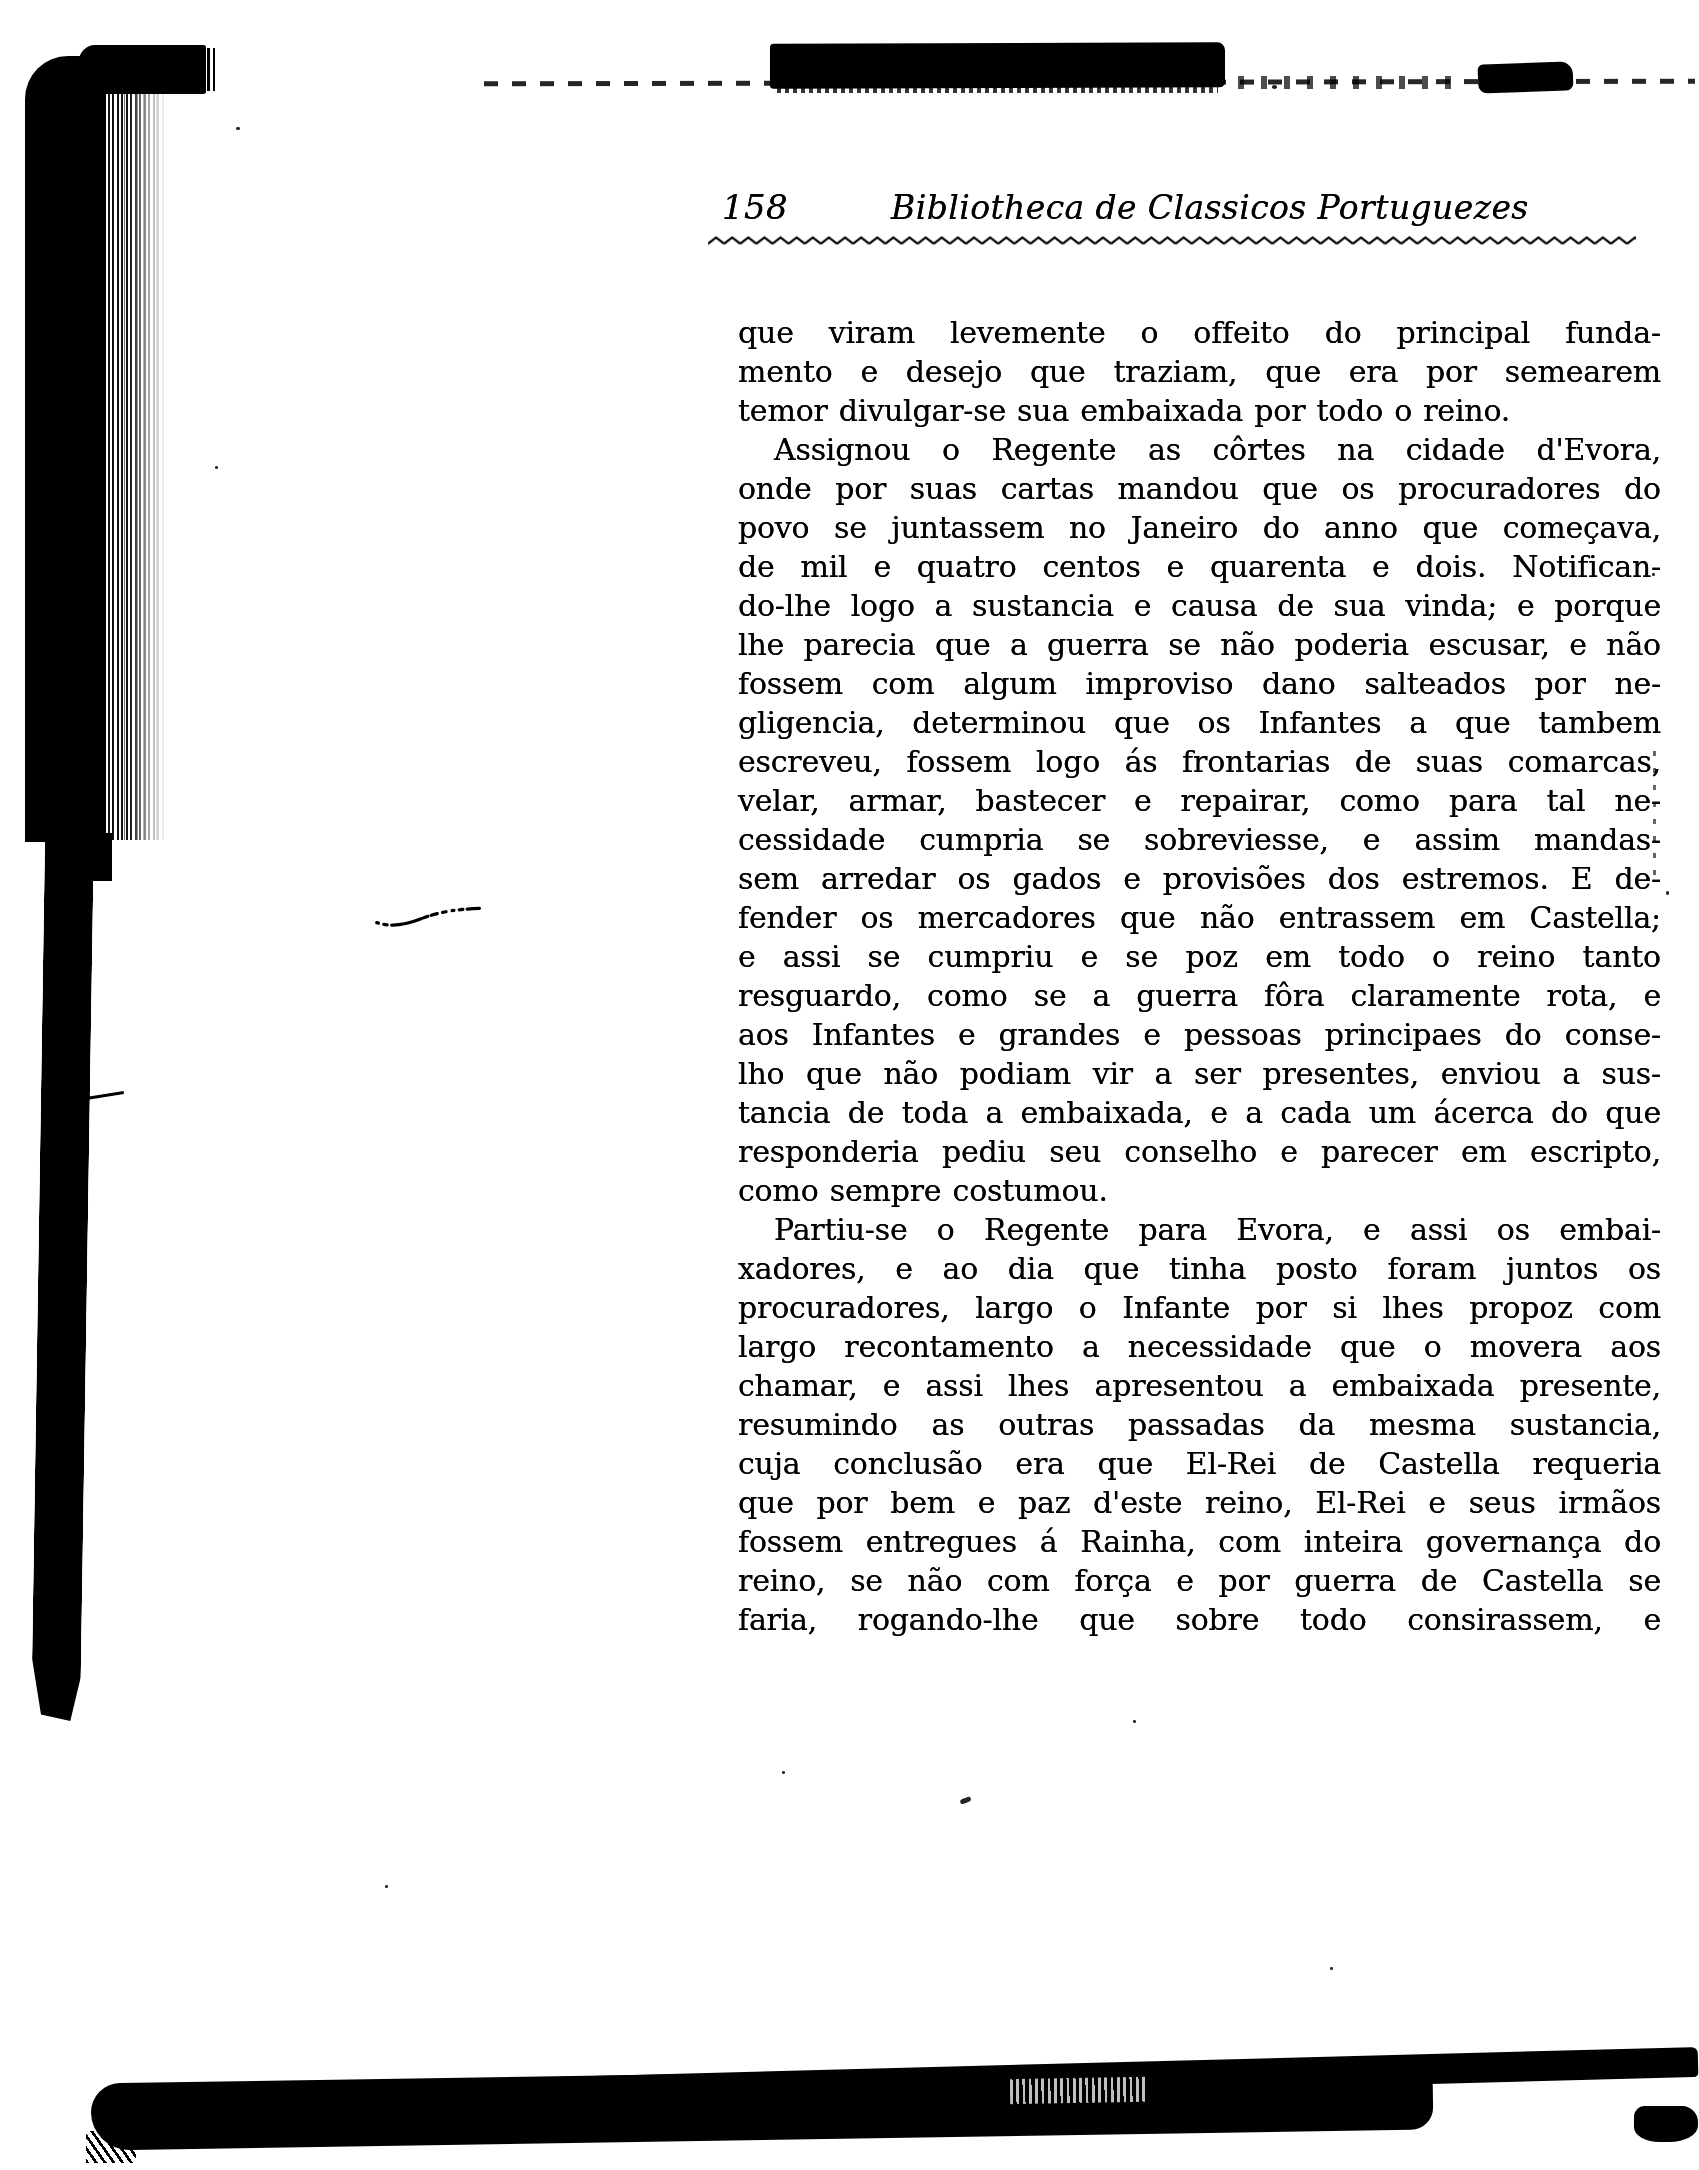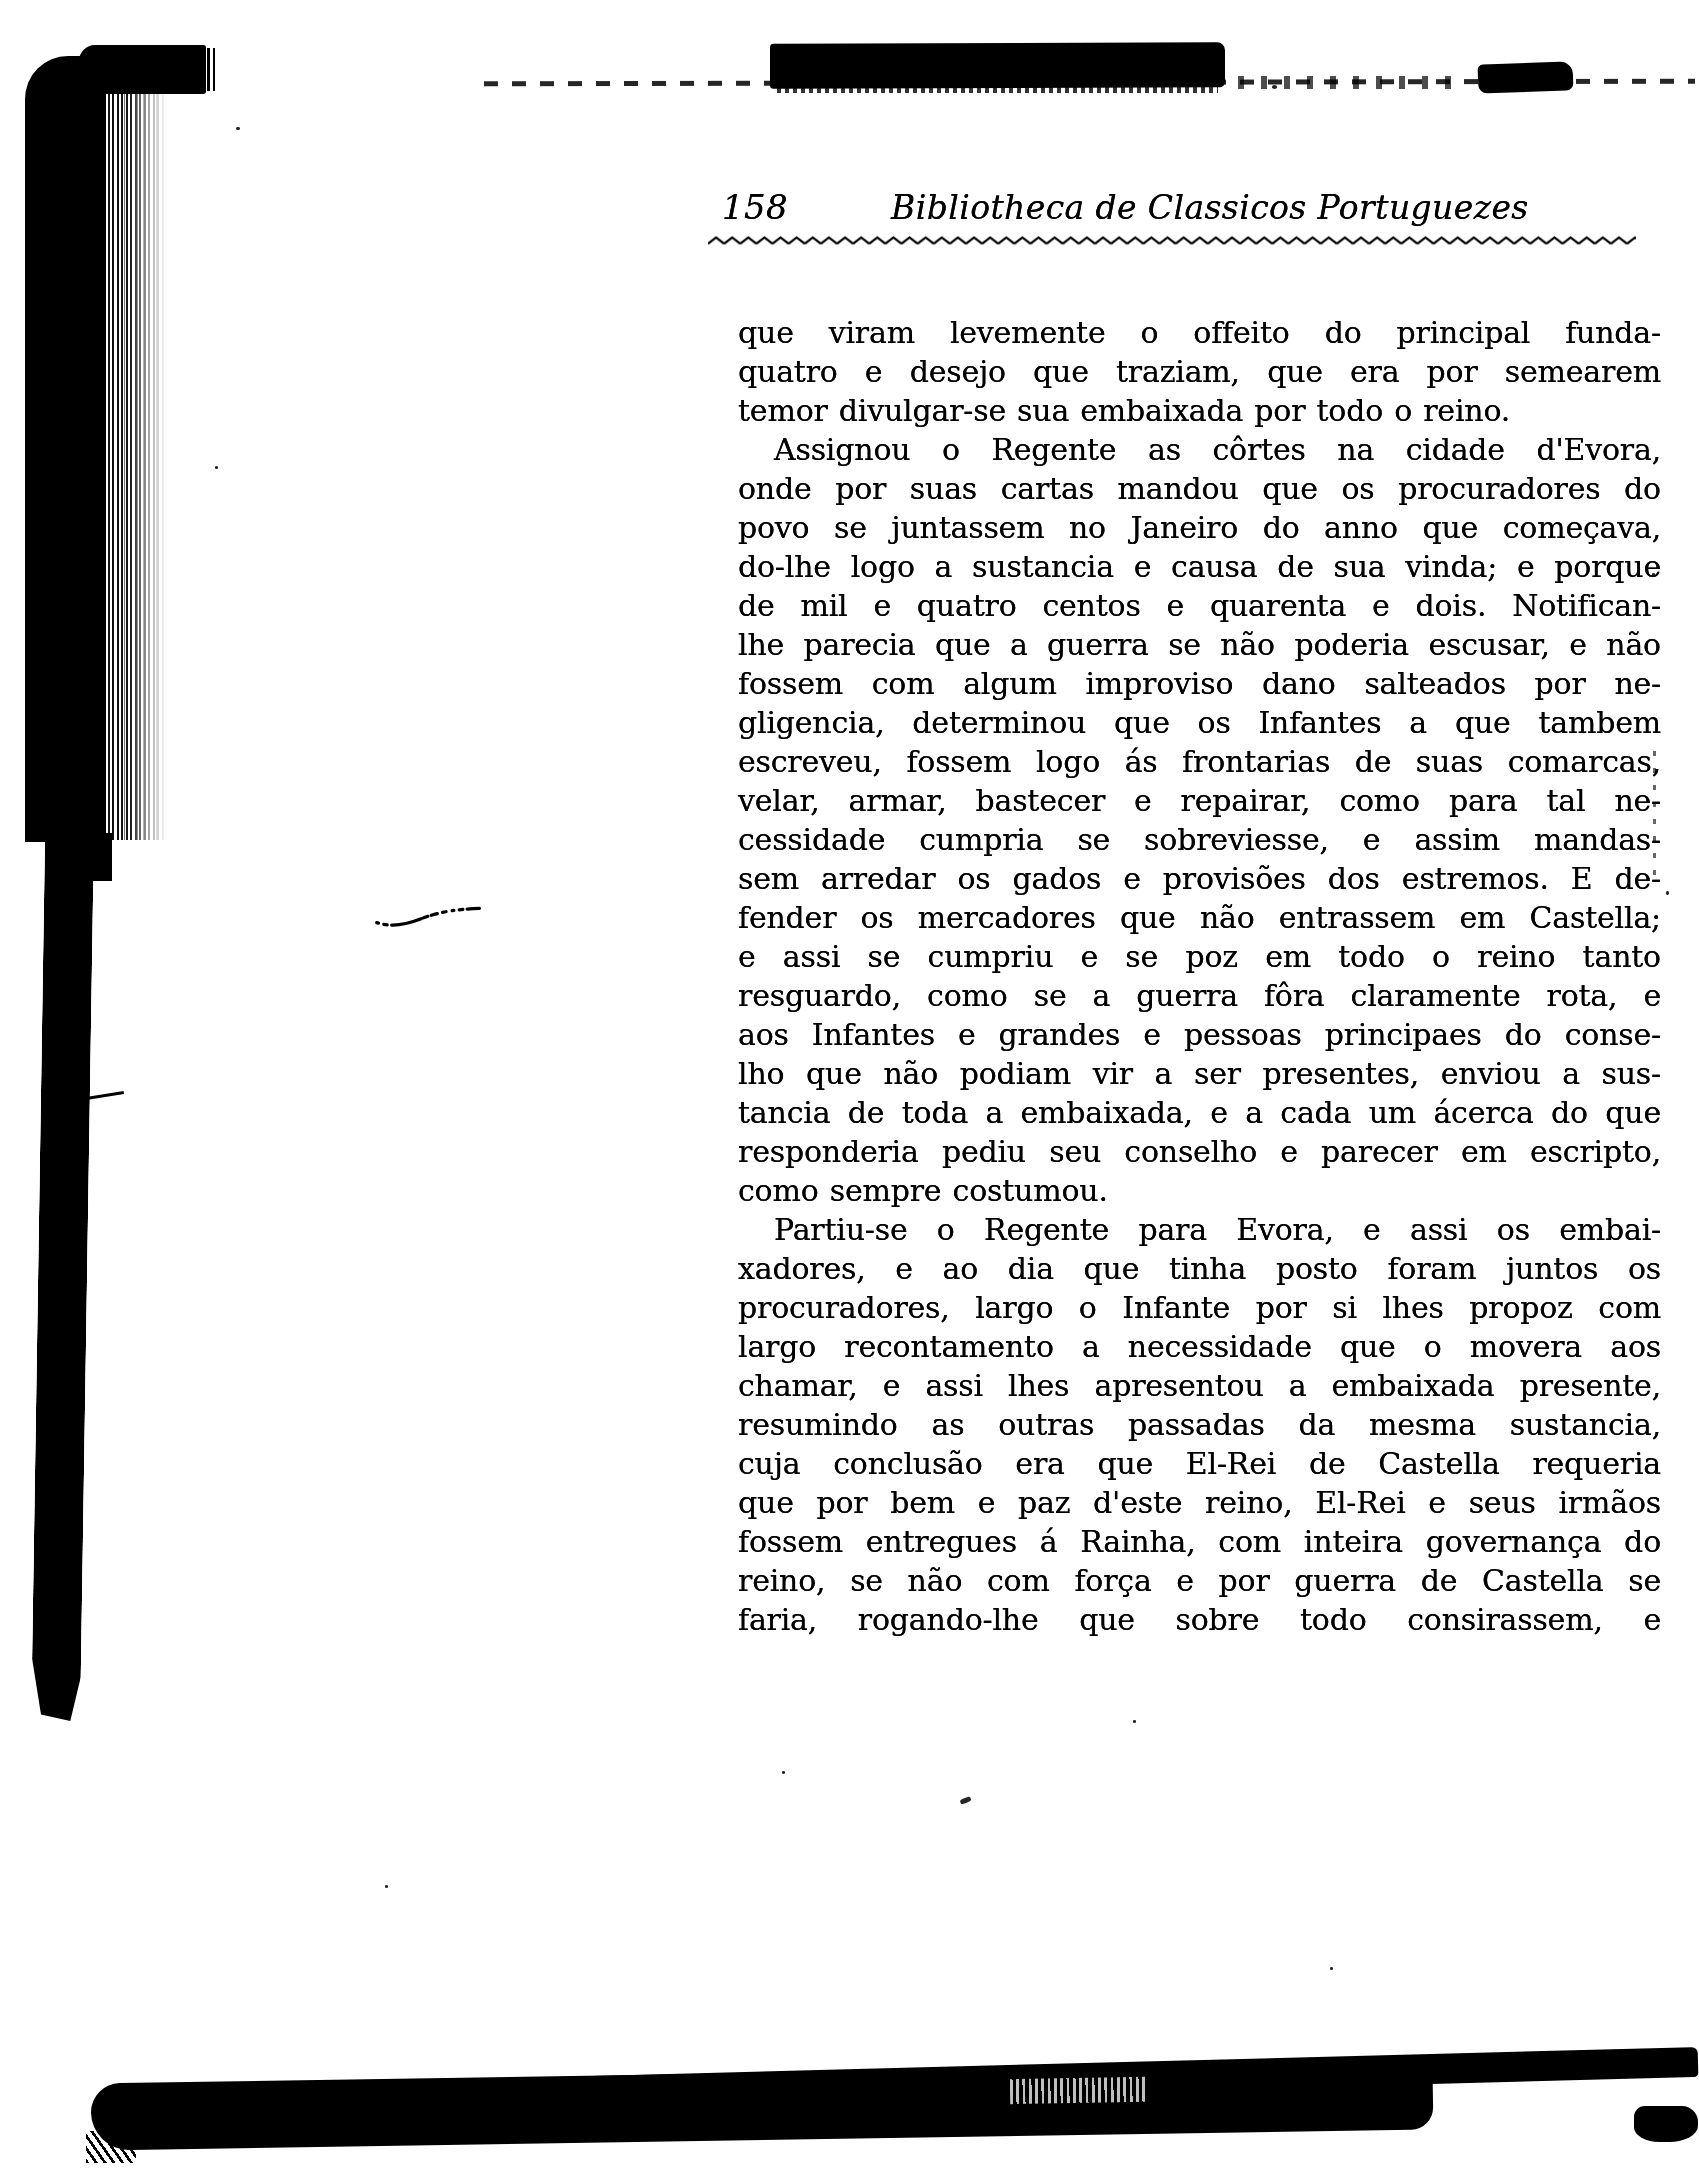--- a/index.html
+++ b/index.html
@@ -133,29 +133,29 @@
     <pattern id="zz" width="18" height="16" patternUnits="userSpaceOnUse">
       <polyline points="0,12 9,5 18,12" fill="none" stroke="#000" stroke-width="2.4"></polyline>
     </pattern>
   </defs>
   <rect x="0" y="0" width="1036" height="16" fill="url(#zz)"></rect>
 </svg>
 
 <main class="abs body-text">
   <div class="paragraph">
       <div class="text-line">que viram levemente o offeito do principal funda-</div>
-      <div class="text-line">quatro e desejo que traziam, que era por semearem</div>
+      <div class="text-line">mento e desejo que traziam, que era por semearem</div>
       <div class="text-line line-short">temor divulgar-se sua embaixada por todo o reino.</div>
     </div>
   <div class="paragraph indent">
       <div class="text-line">Assignou o Regente as côrtes na cidade d'Evora,</div>
       <div class="text-line">onde por suas cartas mandou que os procuradores do</div>
       <div class="text-line">povo se juntassem no Janeiro do anno que começava,</div>
+      <div class="text-line">de mil e quatro centos e quarenta e dois. Notifican-</div>
       <div class="text-line">do-lhe logo a sustancia e causa de sua vinda; e porque</div>
-      <div class="text-line">de mil e quatro centos e quarenta e dois. Notifican-</div>
       <div class="text-line">lhe parecia que a guerra se não poderia escusar, e não</div>
       <div class="text-line">fossem com algum improviso dano salteados por ne-</div>
       <div class="text-line">gligencia, determinou que os Infantes a que tambem</div>
       <div class="text-line">escreveu, fossem logo ás frontarias de suas comarcas,</div>
       <div class="text-line">velar, armar, bastecer e repairar, como para tal ne-</div>
       <div class="text-line">cessidade cumpria se sobreviesse, e assim mandas-</div>
       <div class="text-line">sem arredar os gados e provisões dos estremos. E de-</div>
       <div class="text-line">fender os mercadores que não entrassem em Castella;</div>
       <div class="text-line">e assi se cumpriu e se poz em todo o reino tanto</div>
       <div class="text-line">resguardo, como se a guerra fôra claramente rota, e</div>

